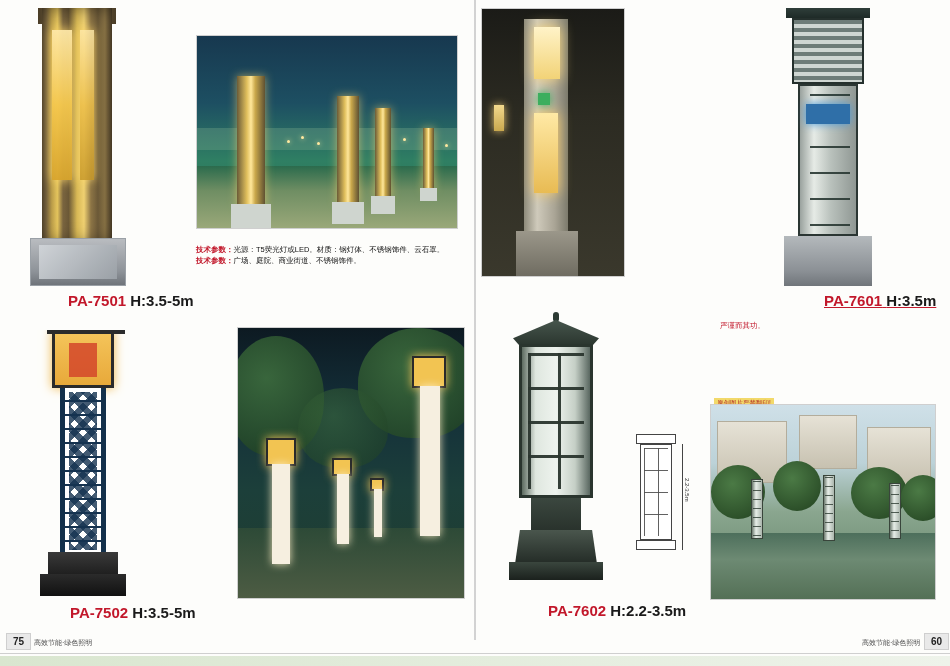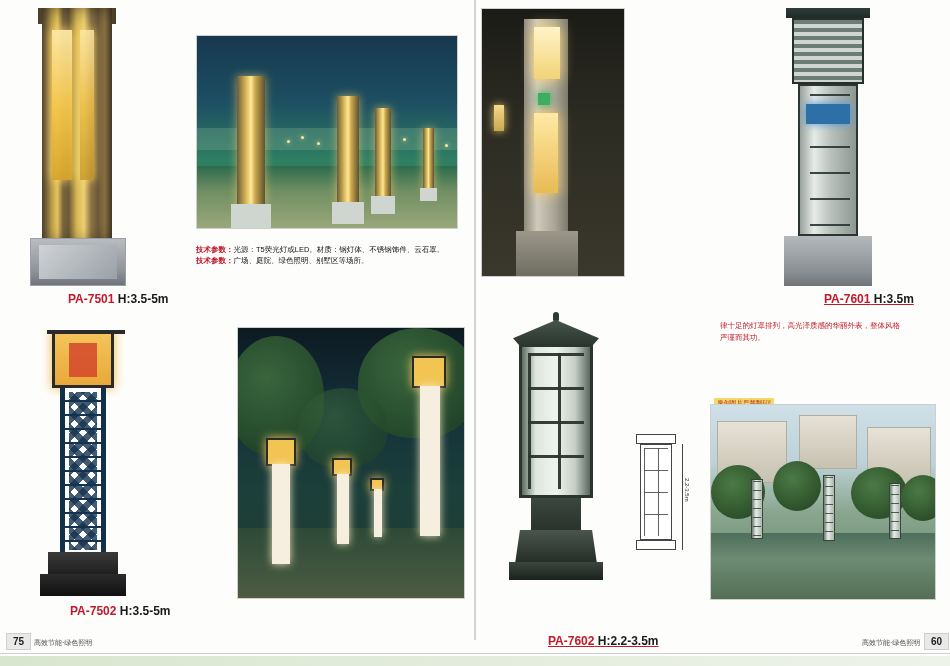--- a/index.html
+++ b/index.html
@@ -8,21 +8,21 @@
     background:#ffffff;
     font-family:"Liberation Sans", sans-serif;
     position:relative;
     overflow:hidden;
   }
   .page{position:absolute;inset:0;background:#fdfdfb;}
   .spine{position:absolute;left:474px;top:0;width:2px;height:640px;background:linear-gradient(to right,#e8e8e8,#bdbdbd,#e8e8e8);}
 
   
   .photo{position:absolute;overflow:hidden;border:1px solid #cfcfcf;box-sizing:border-box;}
-  .cap{position:absolute;font-weight:bold;font-size:12px;color:#c2182b;letter-spacing:0px;white-space:nowrap;padding-left:40px;}
+  .cap{position:absolute;font-weight:bold;font-size:15px;color:#c2182b;letter-spacing:0px;white-space:nowrap;padding-left:40px;}
   .cap .h{color:#1a1a1a;font-weight:bold;}
 
   
   #p7501{left:30px;top:8px;width:96px;height:278px;border:none;}
   .col7501-body{position:absolute;left:12px;top:0;width:70px;height:236px;
     background:linear-gradient(to right,#6d5a3a 0%,#8a7348 6%,#c9a94f 14%,#e8c75e 22%,#7a6540 30%,#6b5836 38%,#d8b855 50%,#efd071 60%,#8d7546 70%,#6e5b39 80%,#967e4c 90%,#5d4c31 100%);
     box-shadow:inset 0 0 18px rgba(0,0,0,.55);}
   .col7501-top{position:absolute;left:8px;top:0;width:78px;height:16px;background:linear-gradient(to right,#4a3d27,#8a7348,#4a3d27);}
   .col7501-glowA{position:absolute;left:22px;top:22px;width:20px;height:150px;background:linear-gradient(to bottom,#ffe9a8,#f5c84e,#d9a62e);opacity:.95;box-shadow:0 0 12px #ffd86a;}
   .col7501-glowB{position:absolute;left:50px;top:22px;width:14px;height:150px;background:linear-gradient(to bottom,#ffe9a8,#eec04a,#c99a2a);opacity:.85;box-shadow:0 0 10px #ffd86a;}
@@ -174,21 +174,21 @@
     <div class="plz-dot" style="left:120px;top:106px;"></div>
     <div class="plz-dot" style="left:206px;top:102px;"></div>
     <div class="plz-dot" style="left:248px;top:108px;"></div>
   </div>
 
   <div id="tech" style="position:absolute;">
     <div class="tech-line">
       <span class="tech-key">技术参数：</span><span>光源：T5荧光灯或LED。材质：钢灯体、不锈钢饰件、云石罩。</span>
     </div>
     <div class="tech-line">
-      <span class="tech-key">技术参数：</span><span>广场、庭院、绿色照明、别墅区等场所。</span>
+      <span class="tech-key">技术参数：</span><span>广场、庭院、商业街道、不锈钢饰件。</span>
     </div>
   </div>
 
   <div class="photo" id="photoWall">
     <div class="wall-bg"></div>
     <div class="wall-col"></div>
     <div class="wall-glow1"></div>
     <div class="wall-glow2b"></div>
     <div class="wall-green"></div>
     <div class="wall-side"></div>
@@ -201,21 +201,20 @@
     <div class="c7601-body"></div>
     <div class="c7601-blue"></div>
     <div class="c7601-base"></div>
   </div>
   <div class="cap" style="left:784px;top:292px;text-decoration:underline;">
     <span>PA-7601</span>
     <span class="h">H:3.5m</span>
   </div>
 
   <div id="rdesc" style="position:absolute;">
-    <div class="rdesc-line">律十足的灯罩排列，高光泽质感的华丽外表，整体风格</div>
     <div class="rdesc-line">严谨而其功。</div>
   </div>
 
   <div class="photo" id="p7502">
     <div class="lantern">
         <div class="lgl"></div>
       </div>
     <div class="col7502-body"></div>
     <div class="col7502-base"></div>
     <div class="col7502-foot"></div>
@@ -246,21 +245,21 @@
   </div>
 
   <div class="photo" id="p7602">
     <div class="l7602-fin"></div>
     <div class="l7602-roof"></div>
     <div class="l7602-head"></div>
     <div class="l7602-neck"></div>
     <div class="l7602-base"></div>
     <div class="l7602-foot"></div>
   </div>
-  <div class="cap" style="left:508px;top:634px;text-decoration:underline;">
+  <div class="cap" style="left:508px;top:602px;">
     <span>PA-7602</span>
     <span class="h">H:2.2-3.5m</span>
   </div>
 
   <div class="photo" id="drawing">
     <div class="dw-roof"></div>
     <div class="dw-body"></div>
     <div class="dw-foot"></div>
     <div class="dw-arrow"></div>
     <div class="dw-dim">2.2-3.5m</div>

